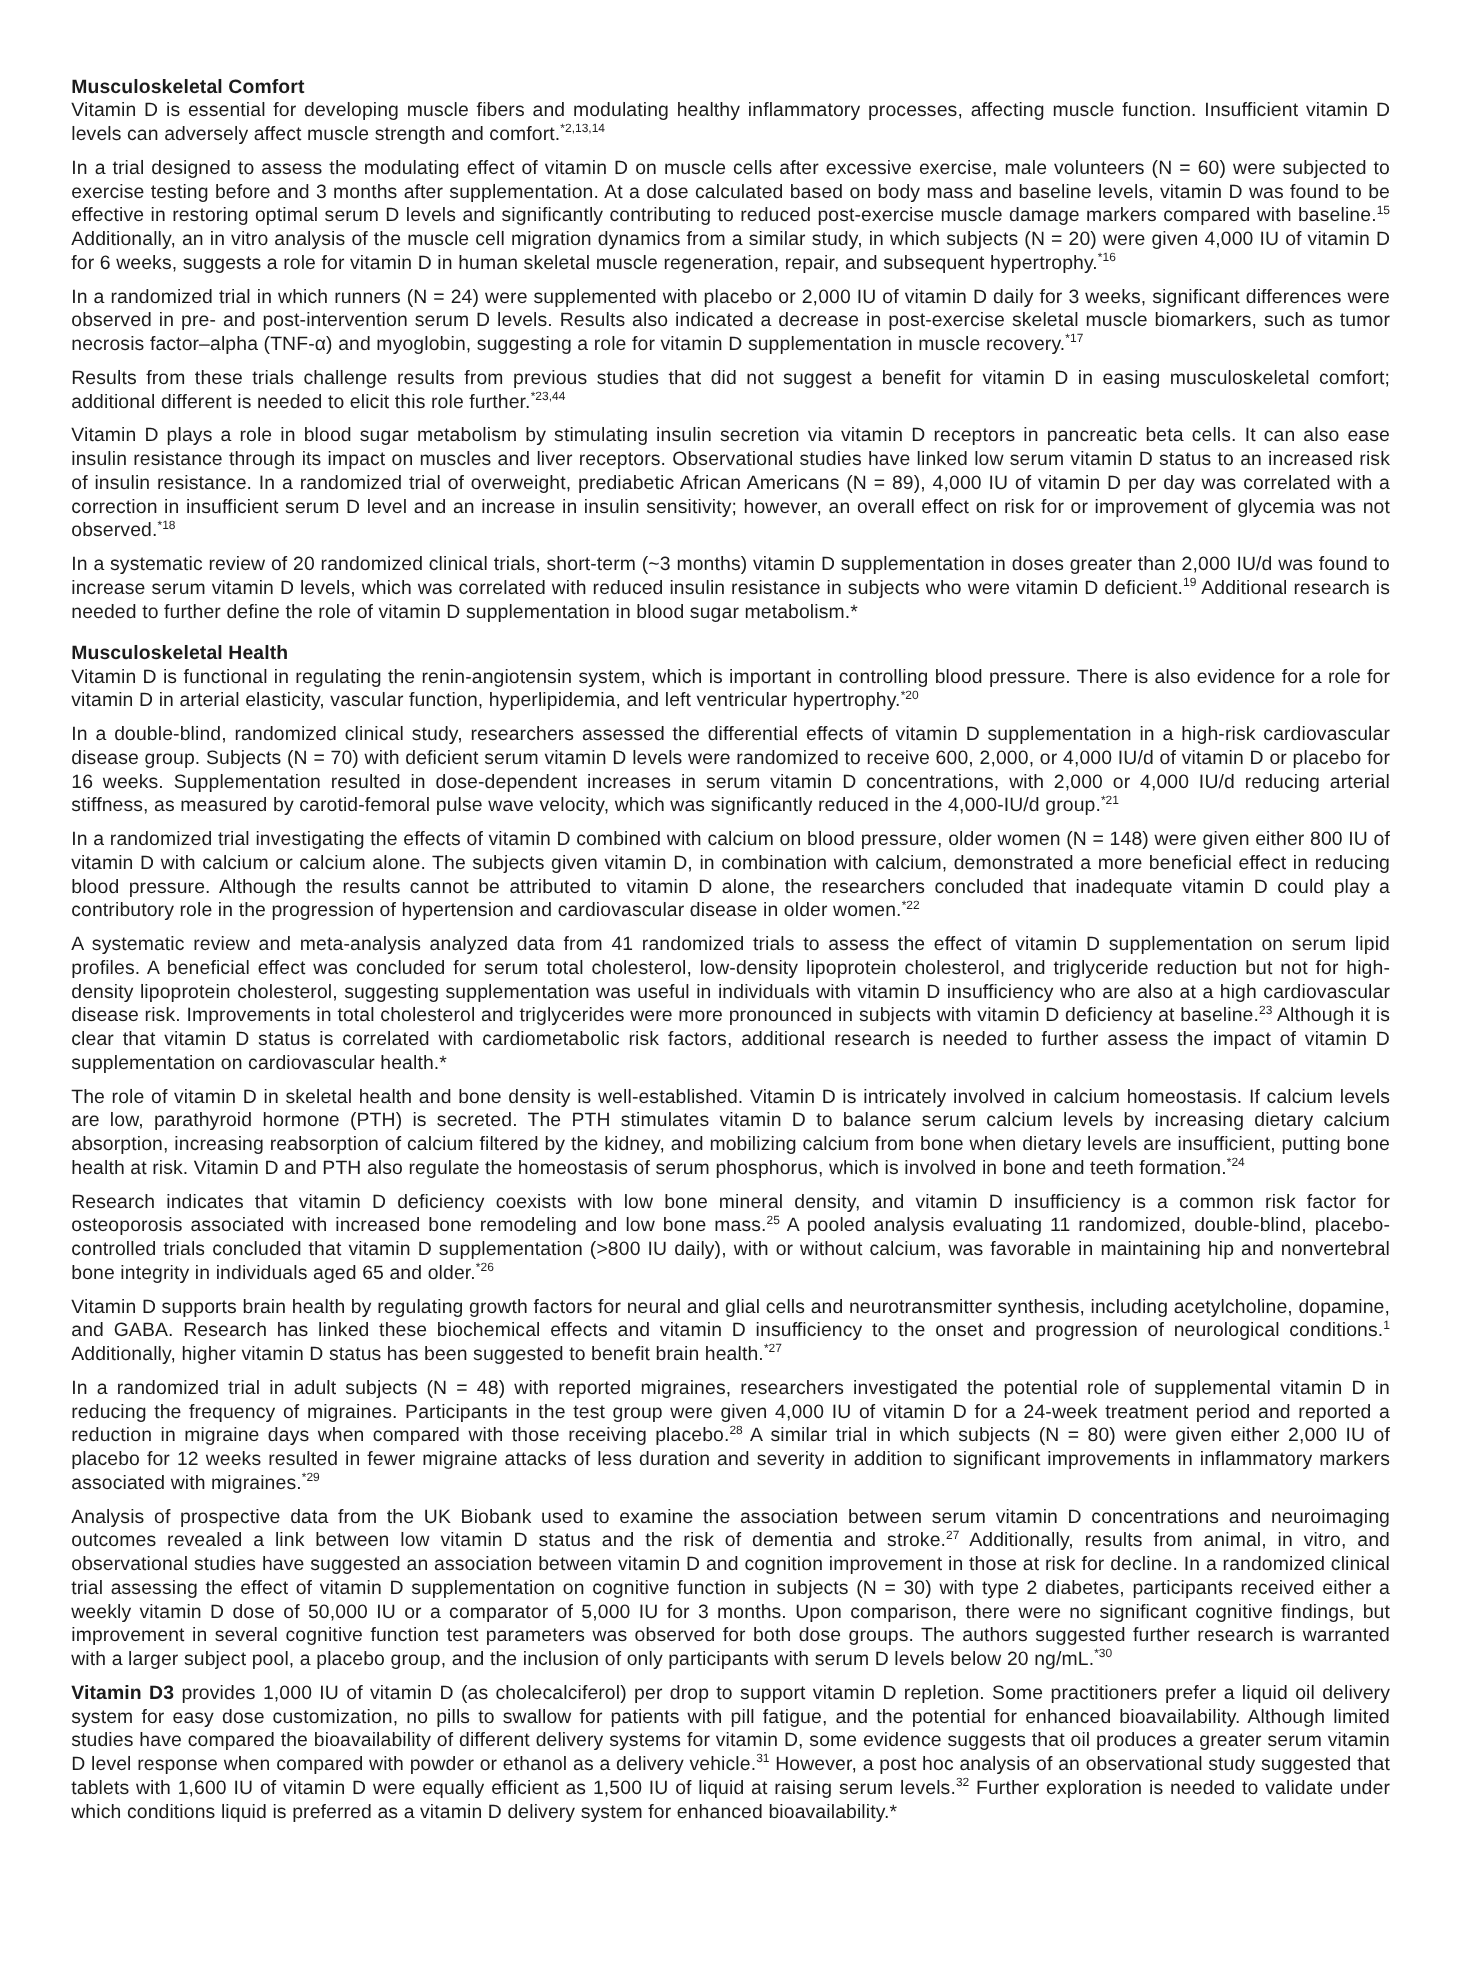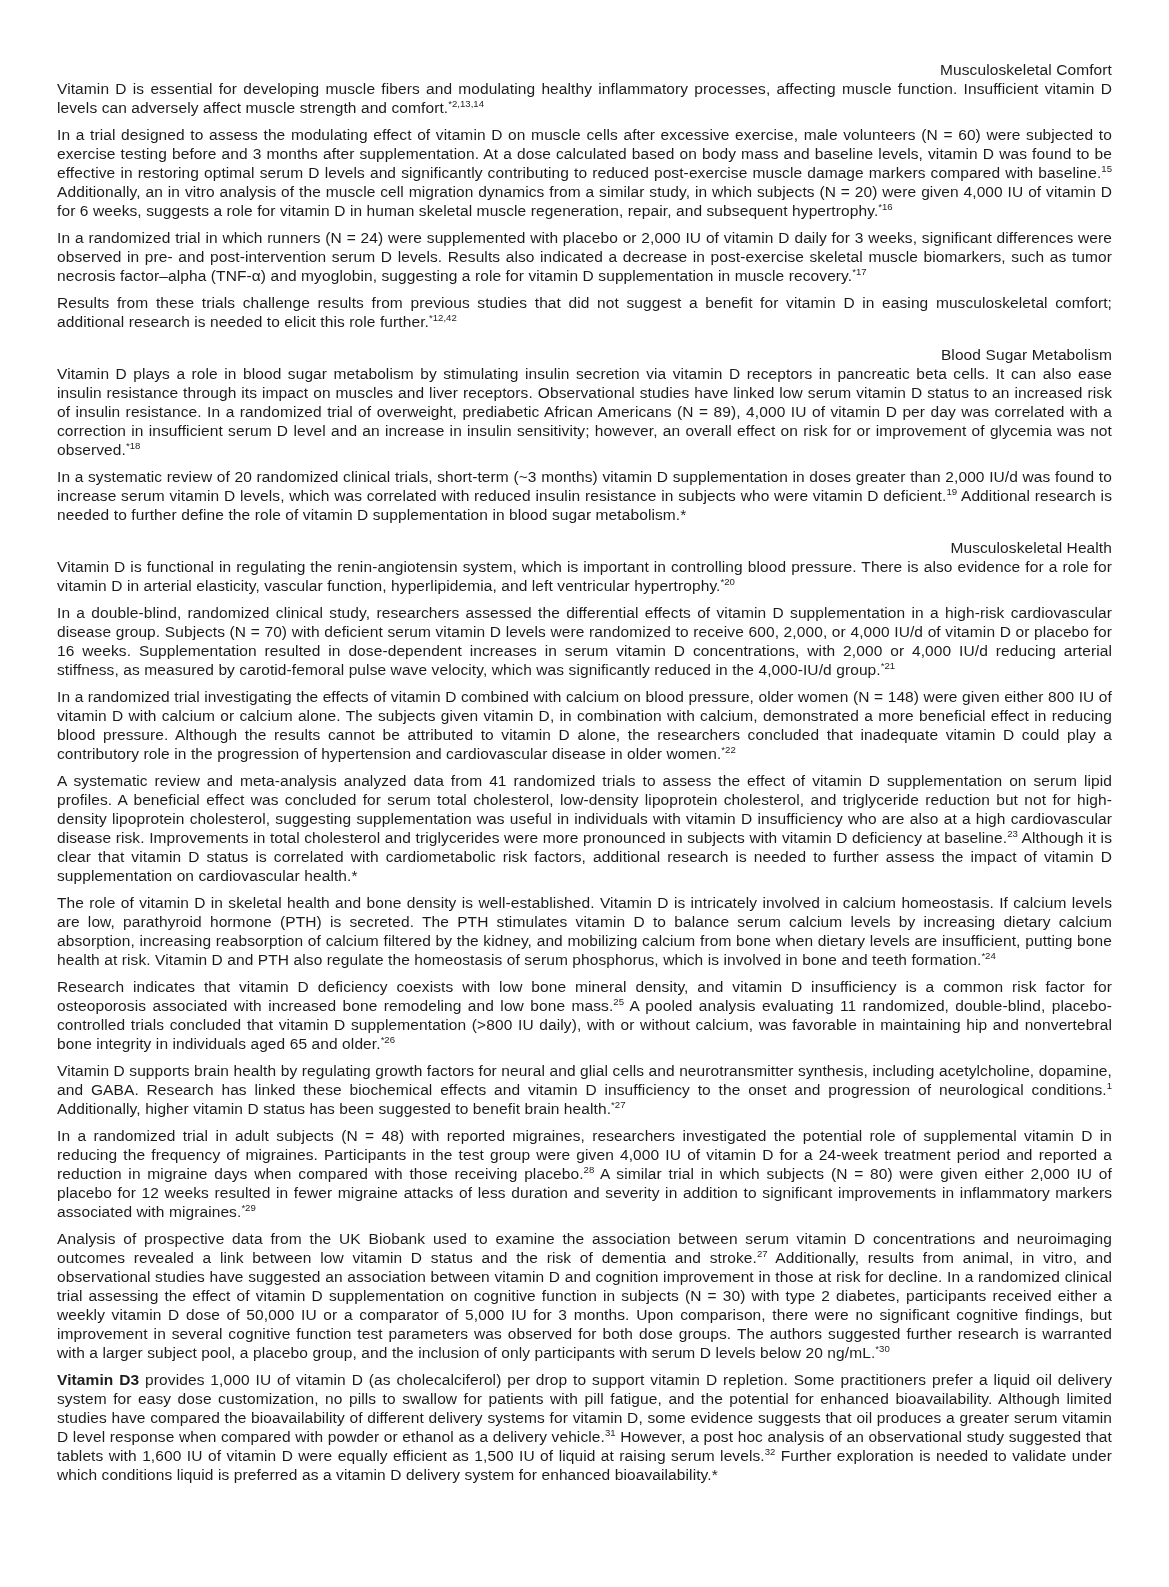--- a/index.html
+++ b/index.html
@@ -13,23 +13,22 @@
     min-height: 1587px;
     background: #ffffff;
     padding: 60px 57px 40px 57px;
     font-family: "Liberation Sans", sans-serif;
     font-size: 15.5px;
     line-height: 19px;
     color: #1c1c1c;
     letter-spacing: 0.1px;
   }
   .doc-heading {
-    font-weight: 400;
+    font-weight: 700;
     margin: 14px 0 0 0;
-    text-align: right;
   }
   .doc-heading:first-child {
     margin-top: 0;
   }
   p.doc-para {
     margin: 8px 0;
     text-align: justify;
   }
   .doc-heading + p.doc-para {
     margin-top: 0;
@@ -49,22 +48,21 @@
 </style>
 </head>
 <body>
 
 <div class="page">
   <div>
       <div class="doc-heading">Musculoskeletal Comfort</div>
       <p class="doc-para"><span>Vitamin D is essential for developing muscle fibers and modulating healthy inflammatory processes, affecting muscle function. Insufficient vitamin D levels can adversely affect muscle strength and comfort.</span><sup class="ref">*2,13,14</sup></p>
       <p class="doc-para"><span>In a trial designed to assess the modulating effect of vitamin D on muscle cells after excessive exercise, male volunteers (N = 60) were subjected to exercise testing before and 3 months after supplementation. At a dose calculated based on body mass and baseline levels, vitamin D was found to be effective in restoring optimal serum D levels and significantly contributing to reduced post-exercise muscle damage markers compared with baseline.</span><sup class="ref">15</sup><span> Additionally, an in vitro analysis of the muscle cell migration dynamics from a similar study, in which subjects (N = 20) were given 4,000 IU of vitamin D for 6 weeks, suggests a role for vitamin D in human skeletal muscle regeneration, repair, and subsequent hypertrophy.</span><sup class="ref">*16</sup></p>
       <p class="doc-para"><span>In a randomized trial in which runners (N = 24) were supplemented with placebo or 2,000 IU of vitamin D daily for 3 weeks, significant differences were observed in pre- and post-intervention serum D levels. Results also indicated a decrease in post-exercise skeletal muscle biomarkers, such as tumor necrosis factor–alpha (TNF-α) and myoglobin, suggesting a role for vitamin D supplementation in muscle recovery.</span><sup class="ref">*17</sup></p>
-      <p class="doc-para"><span>Results from these trials challenge results from previous studies that did not suggest a benefit for vitamin D in easing musculoskeletal comfort; additional research is needed to elicit this role further.</span><sup class="ref">*12,42</sup></p>
-      <div class="doc-heading">Blood Sugar Metabolism</div>
+      <p class="doc-para"><span>Results from these trials challenge results from previous studies that did not suggest a benefit for vitamin D in easing musculoskeletal comfort; additional different is needed to elicit this role further.</span><sup class="ref">*23,44</sup></p>
       <p class="doc-para"><span>Vitamin D plays a role in blood sugar metabolism by stimulating insulin secretion via vitamin D receptors in pancreatic beta cells. It can also ease insulin resistance through its impact on muscles and liver receptors. Observational studies have linked low serum vitamin D status to an increased risk of insulin resistance. In a randomized trial of overweight, prediabetic African Americans (N = 89), 4,000 IU of vitamin D per day was correlated with a correction in insufficient serum D level and an increase in insulin sensitivity; however, an overall effect on risk for or improvement of glycemia was not observed.</span><sup class="ref">*18</sup></p>
       <p class="doc-para"><span>In a systematic review of 20 randomized clinical trials, short-term (~3 months) vitamin D supplementation in doses greater than 2,000 IU/d was found to increase serum vitamin D levels, which was correlated with reduced insulin resistance in subjects who were vitamin D deficient.</span><sup class="ref">19</sup><span> Additional research is needed to further define the role of vitamin D supplementation in blood sugar metabolism.*</span></p>
       <div class="doc-heading">Musculoskeletal Health</div>
       <p class="doc-para"><span>Vitamin D is functional in regulating the renin-angiotensin system, which is important in controlling blood pressure. There is also evidence for a role for vitamin D in arterial elasticity, vascular function, hyperlipidemia, and left ventricular hypertrophy.</span><sup class="ref">*20</sup></p>
       <p class="doc-para"><span>In a double-blind, randomized clinical study, researchers assessed the differential effects of vitamin D supplementation in a high-risk cardiovascular disease group. Subjects (N = 70) with deficient serum vitamin D levels were randomized to receive 600, 2,000, or 4,000 IU/d of vitamin D or placebo for 16 weeks. Supplementation resulted in dose-dependent increases in serum vitamin D concentrations, with 2,000 or 4,000 IU/d reducing arterial stiffness, as measured by carotid-femoral pulse wave velocity, which was significantly reduced in the 4,000-IU/d group.</span><sup class="ref">*21</sup></p>
       <p class="doc-para"><span>In a randomized trial investigating the effects of vitamin D combined with calcium on blood pressure, older women (N = 148) were given either 800 IU of vitamin D with calcium or calcium alone. The subjects given vitamin D, in combination with calcium, demonstrated a more beneficial effect in reducing blood pressure. Although the results cannot be attributed to vitamin D alone, the researchers concluded that inadequate vitamin D could play a contributory role in the progression of hypertension and cardiovascular disease in older women.</span><sup class="ref">*22</sup></p>
       <p class="doc-para"><span>A systematic review and meta-analysis analyzed data from 41 randomized trials to assess the effect of vitamin D supplementation on serum lipid profiles. A beneficial effect was concluded for serum total cholesterol, low-density lipoprotein cholesterol, and triglyceride reduction but not for high-density lipoprotein cholesterol, suggesting supplementation was useful in individuals with vitamin D insufficiency who are also at a high cardiovascular disease risk. Improvements in total cholesterol and triglycerides were more pronounced in subjects with vitamin D deficiency at baseline.</span><sup class="ref">23</sup><span> Although it is clear that vitamin D status is correlated with cardiometabolic risk factors, additional research is needed to further assess the impact of vitamin D supplementation on cardiovascular health.*</span></p>
       <p class="doc-para"><span>The role of vitamin D in skeletal health and bone density is well-established. Vitamin D is intricately involved in calcium homeostasis. If calcium levels are low, parathyroid hormone (PTH) is secreted. The PTH stimulates vitamin D to balance serum calcium levels by increasing dietary calcium absorption, increasing reabsorption of calcium filtered by the kidney, and mobilizing calcium from bone when dietary levels are insufficient, putting bone health at risk. Vitamin D and PTH also regulate the homeostasis of serum phosphorus, which is involved in bone and teeth formation.</span><sup class="ref">*24</sup></p>
       <p class="doc-para"><span>Research indicates that vitamin D deficiency coexists with low bone mineral density, and vitamin D insufficiency is a common risk factor for osteoporosis associated with increased bone remodeling and low bone mass.</span><sup class="ref">25</sup><span> A pooled analysis evaluating 11 randomized, double-blind, placebo-controlled trials concluded that vitamin D supplementation (&gt;800 IU daily), with or without calcium, was favorable in maintaining hip and nonvertebral bone integrity in individuals aged 65 and older.</span><sup class="ref">*26</sup></p>
       <p class="doc-para"><span>Vitamin D supports brain health by regulating growth factors for neural and glial cells and neurotransmitter synthesis, including acetylcholine, dopamine, and GABA. Research has linked these biochemical effects and vitamin D insufficiency to the onset and progression of neurological conditions.</span><sup class="ref">1</sup><span> Additionally, higher vitamin D status has been suggested to benefit brain health.</span><sup class="ref">*27</sup></p>

